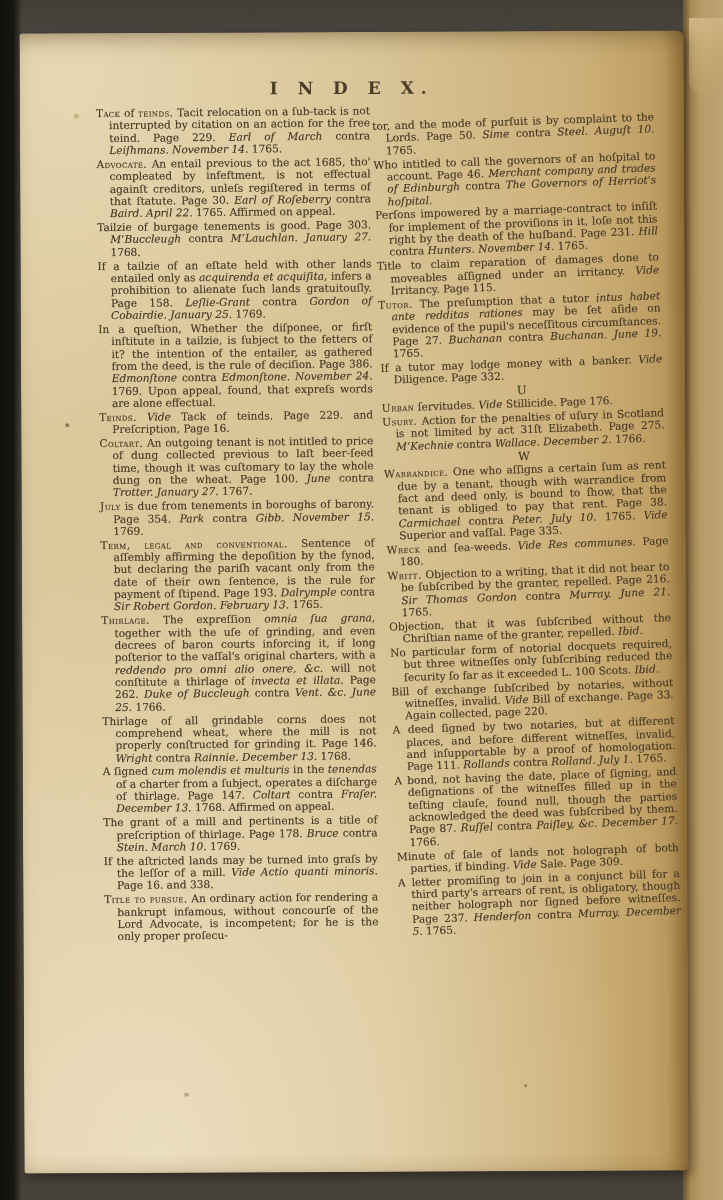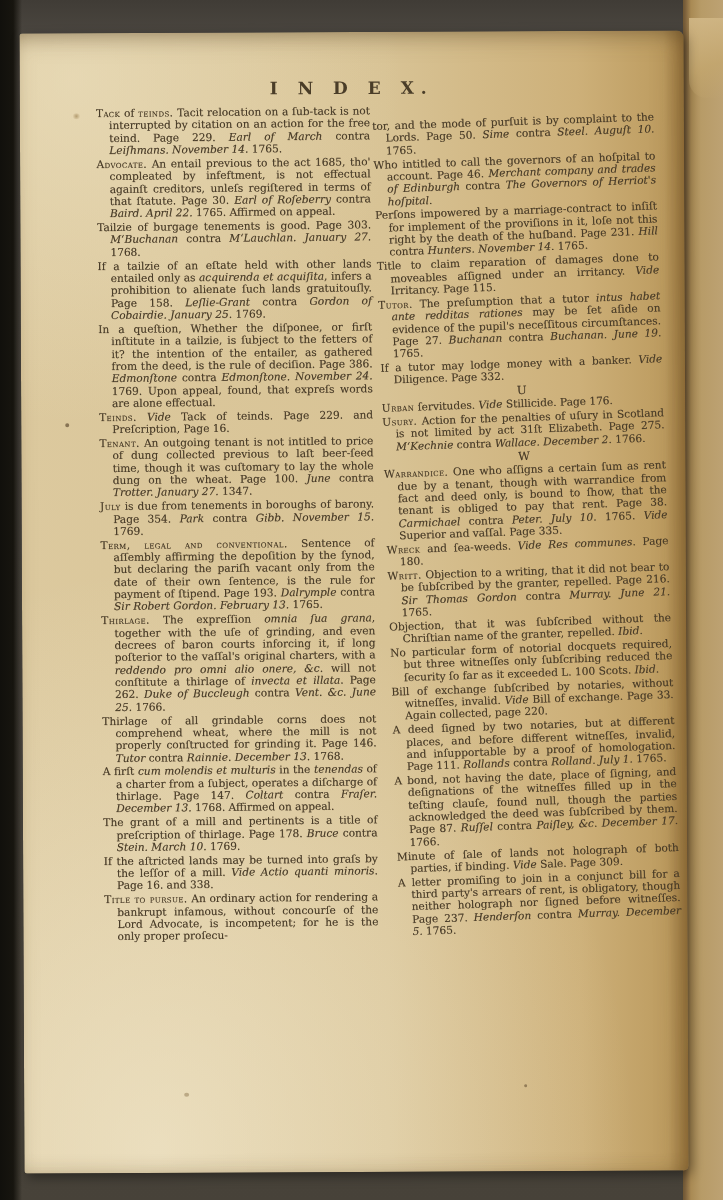--- a/index.html
+++ b/index.html
@@ -63,30 +63,30 @@
 
 <div class="left-strip"></div>
 <div class="fore-edge"></div>
 <div class="fore-edge-top"></div>
 
 <div class="page">
   <div class="page-header">I N D E X.</div>
   <div class="col col-left" id="col-left">
       <div class="entry"><span class="s">Tack</span><span> of </span><span class="s">teinds.</span><span> Tacit relocation on a ſub-tack is not interrupted by citation on an action for the free teind. Page 229. </span><span class="i">Earl of March</span><span> contra </span><span class="i">Leiſhmans. November 14.</span><span> 1765.</span></div>
       <div class="entry"><span class="s">Advocate.</span><span> An entail previous to the act 1685, tho' compleated by infeftment, is not effectual againſt creditors, unleſs regiſtered in terms of that ſtatute. Page 30. </span><span class="i">Earl of Roſeberry</span><span> contra </span><span class="i">Baird. April 22.</span><span> 1765. Affirmed on appeal.</span></div>
-      <div class="entry"><span>Tailzie of burgage tenements is good. Page 303. </span><span class="i">M‘Buchanan</span><span> contra </span><span class="i">M‘Lauchlan. January 27.</span><span> 1768.</span></div>
+      <div class="entry"><span>Tailzie of burgage tenements is good. Page 303. </span><span class="i">M‘Buccleugh</span><span> contra </span><span class="i">M‘Lauchlan. January 27.</span><span> 1768.</span></div>
       <div class="entry"><span>If a tailzie of an eſtate held with other lands entailed only as </span><span class="i">acquirenda et acquiſita</span><span>, infers a prohibition to alienate ſuch lands gratuitouſly. Page 158. </span><span class="i">Leſlie-Grant</span><span> contra </span><span class="i">Gordon of Cobairdie. January 25.</span><span> 1769.</span></div>
       <div class="entry"><span>In a queſtion, Whether the diſponee, or firſt inſtitute in a tailzie, is ſubject to the fetters of it? the intention of the entailer, as gathered from the deed, is the rule of deciſion. Page 386. </span><span class="i">Edmonſtone</span><span> contra </span><span class="i">Edmonſtone. November 24.</span><span> 1769. Upon appeal, found, that expreſs words are alone effectual.</span></div>
       <div class="entry"><span class="s">Teinds.</span><span> </span><span class="i">Vide</span><span> Tack of teinds. Page 229. and Preſcription, Page 16.</span></div>
-      <div class="entry"><span class="s">Tenant.</span><span> An outgoing tenant is not intitled to price of dung collected previous to laſt beer-ſeed time, though it was cuſtomary to lay the whole dung on the wheat. Page 100. </span><span class="i">June</span><span> contra </span><span class="i">Trotter. January 27.</span><span> 1347.</span></div>
+      <div class="entry"><span class="s">Coltart.</span><span> An outgoing tenant is not intitled to price of dung collected previous to laſt beer-ſeed time, though it was cuſtomary to lay the whole dung on the wheat. Page 100. </span><span class="i">June</span><span> contra </span><span class="i">Trotter. January 27.</span><span> 1767.</span></div>
       <div class="entry"><span class="s">July</span><span> is due from tenements in boroughs of barony. Page 354. </span><span class="i">Park</span><span> contra </span><span class="i">Gibb. November 15.</span><span> 1769.</span></div>
       <div class="entry"><span class="s">Term, legal and conventional.</span><span> Sentence of aſſembly affirming the depoſition by the ſynod, but declaring the pariſh vacant only from the date of their own ſentence, is the rule for payment of ſtipend. Page 193. </span><span class="i">Dalrymple</span><span> contra </span><span class="i">Sir Robert Gordon. February 13.</span><span> 1765.</span></div>
       <div class="entry"><span class="s">Thirlage.</span><span> The expreſſion </span><span class="i">omnia ſua grana</span><span>, together with the uſe of grinding, and even decrees of baron courts inforcing it, if long poſterior to the vaſſal's original charters, with a </span><span class="i">reddendo pro omni alio onere, &amp;c.</span><span> will not conſtitute a thirlage of </span><span class="i">invecta et illata</span><span>. Page 262. </span><span class="i">Duke of Buccleugh</span><span> contra </span><span class="i">Vent. &amp;c. June 25.</span><span> 1766.</span></div>
-      <div class="entry"><span>Thirlage of all grindable corns does not comprehend wheat, where the mill is not properly conſtructed for grinding it. Page 146. </span><span class="i">Tutor</span><span> contra </span><span class="i">Rainnie. December 13.</span><span> 1768.</span></div>
-      <div class="entry"><span>A firſt </span><span class="i">cum molendis et multuris</span><span> in the </span><span class="i">tenendas</span><span> of a charter from a ſubject, operates a diſcharge of thirlage. Page 147. </span><span class="i">Coltart</span><span> contra </span><span class="i">Fraſer. December 13.</span><span> 1768. Affirmed on appeal.</span></div>
+      <div class="entry"><span>Thirlage of all grindable corns does not comprehend wheat, where the mill is not properly conſtructed for grinding it. Page 146. </span><span class="i">Wright</span><span> contra </span><span class="i">Rainnie. December 13.</span><span> 1768.</span></div>
+      <div class="entry"><span>A ſigned </span><span class="i">cum molendis et multuris</span><span> in the </span><span class="i">tenendas</span><span> of a charter from a ſubject, operates a diſcharge of thirlage. Page 147. </span><span class="i">Coltart</span><span> contra </span><span class="i">Fraſer. December 13.</span><span> 1768. Affirmed on appeal.</span></div>
       <div class="entry"><span>The grant of a mill and pertinents is a title of preſcription of thirlage. Page 178. </span><span class="i">Bruce</span><span> contra </span><span class="i">Stein. March 10.</span><span> 1769.</span></div>
       <div class="entry"><span>If the aſtricted lands may be turned into graſs by the leſſor of a mill. </span><span class="i">Vide Actio quanti minoris</span><span>. Page 16. and 338.</span></div>
       <div class="entry"><span class="s">Title to pursue.</span><span> An ordinary action for rendering a bankrupt infamous, without concourſe of the Lord Advocate, is incompetent; for he is the only proper proſecu-</span></div>
     </div>
   <div class="col col-right" id="col-right">
       <div class="entry"><span>tor, and the mode of purſuit is by complaint to the Lords. Page 50. </span><span class="i">Sime</span><span> contra </span><span class="i">Steel. Auguſt 10.</span><span> 1765.</span></div>
       <div class="entry"><span>Who intitled to call the governors of an hoſpital to account. Page 46. </span><span class="i">Merchant company and trades of Edinburgh</span><span> contra </span><span class="i">The Governors of Herriot's hoſpital.</span></div>
       <div class="entry"><span>Perſons impowered by a marriage-contract to inſiſt for implement of the proviſions in it, loſe not this right by the death of the huſband. Page 231. </span><span class="i">Hill</span><span> contra </span><span class="i">Hunters. November 14.</span><span> 1765.</span></div>
       <div class="entry"><span>Title to claim reparation of damages done to moveables aſſigned under an irritancy. </span><span class="i">Vide</span><span> Irritancy. Page 115.</span></div>
       <div class="entry"><span class="s">Tutor.</span><span> The preſumption that a tutor </span><span class="i">intus habet ante redditas rationes</span><span> may be ſet aſide on evidence of the pupil's neceſſitous circumſtances. Page 27. </span><span class="i">Buchanan</span><span> contra </span><span class="i">Buchanan. June 19.</span><span> 1765.</span></div>

